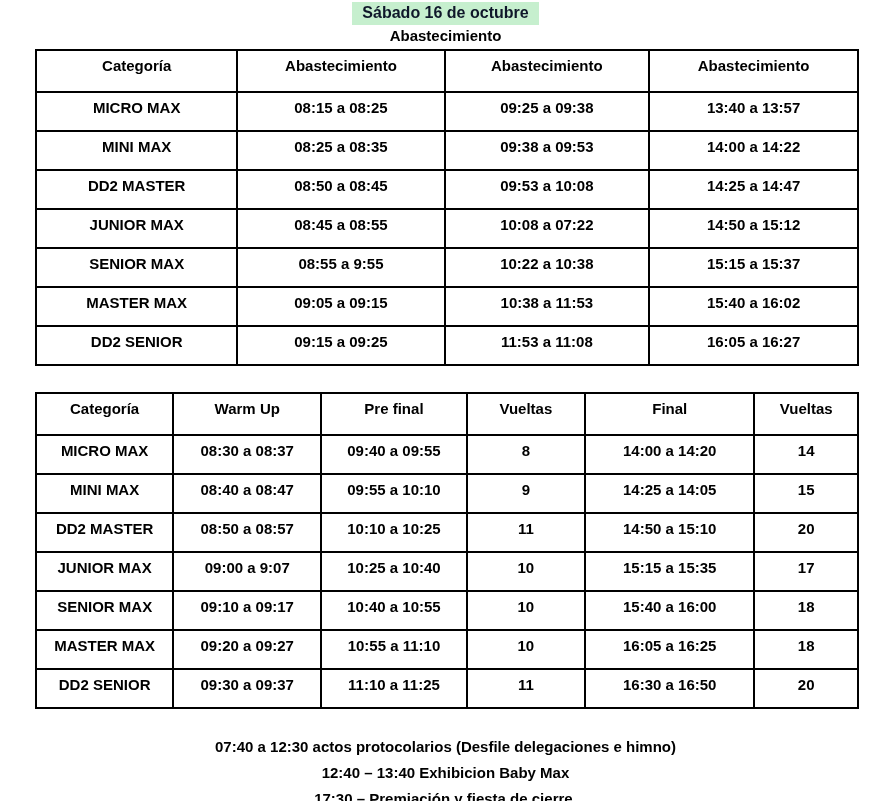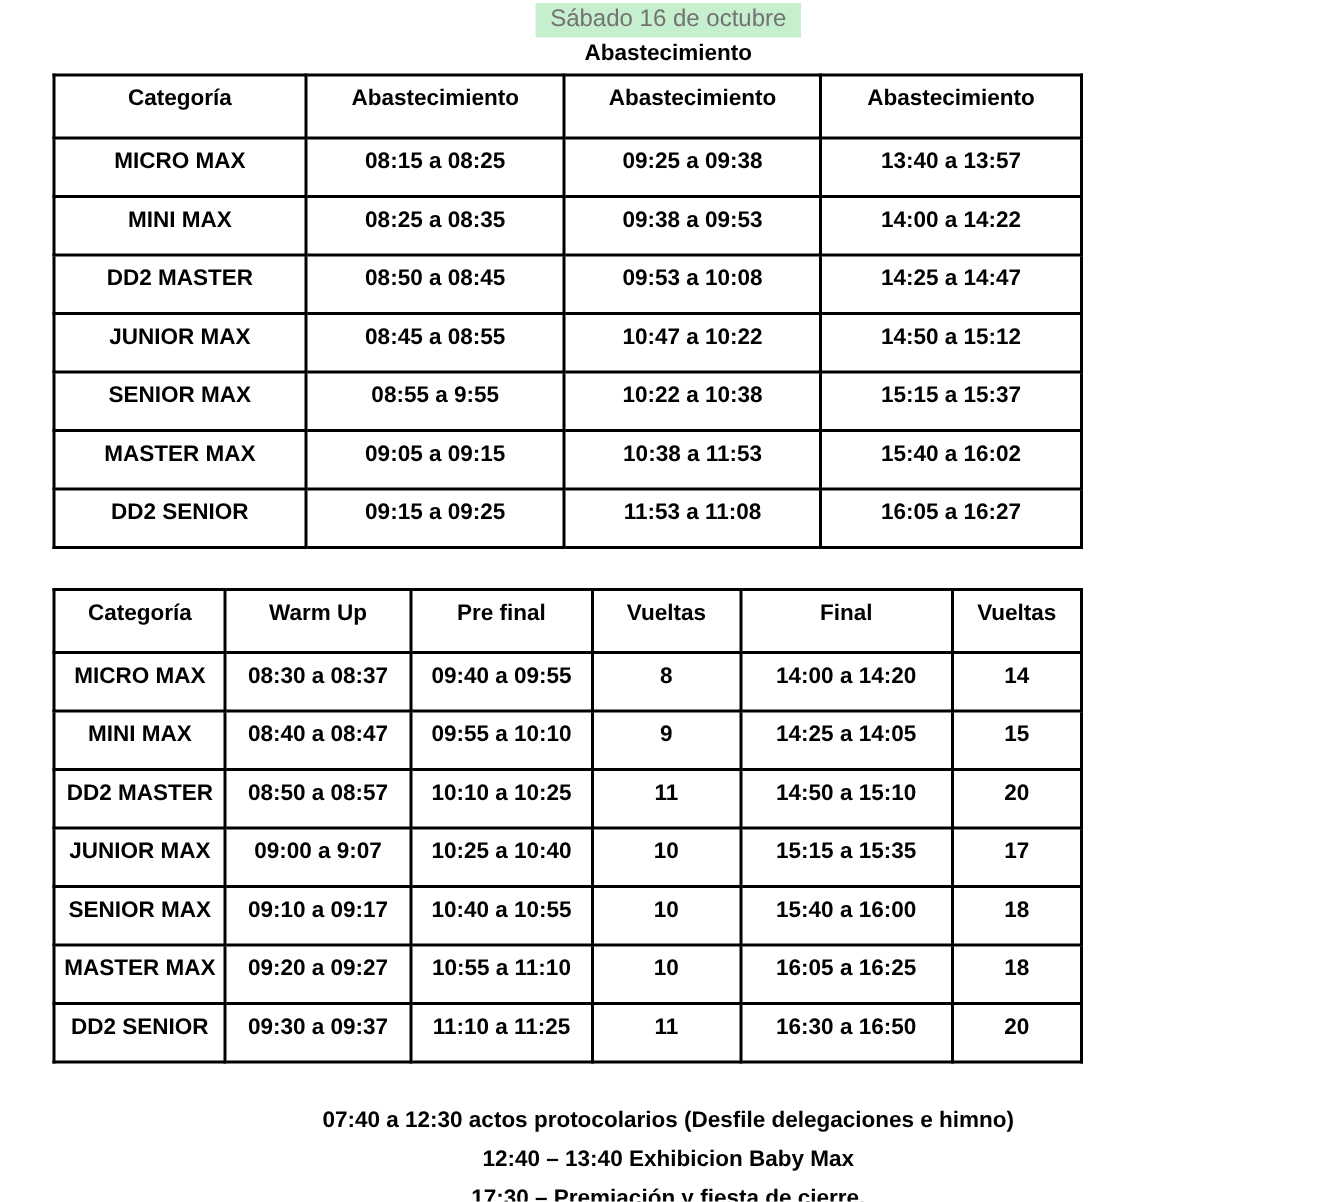--- a/index.html
+++ b/index.html
@@ -20,35 +20,35 @@
     box-sizing: border-box;
     padding: 2px 32px 0 35px;
   }
   .title-wrap {
     text-align: center;
     line-height: 1;
   }
   .highlight-title {
     display: inline-block;
     background: #c6efce;
-    color: #737373;
+    color: #0f172a;
     font-size: 16px;
-    font-weight: normal;
+    font-weight: bold;
     padding: 3px 10px 4px 10px;
   }
   .subtitle {
     text-align: center;
     font-size: 15px;
     font-weight: bold;
     margin: 2px 0 4px 0;
     line-height: 1.2;
   }
   table {
     border-collapse: collapse;
-    width: 687px;
+    width: 824px;
     table-layout: fixed;
   }
   table, th, td {
     border: 2px solid #000000;
   }
   th, td {
     font-size: 15px;
     font-weight: bold;
     text-align: center;
     vertical-align: top;
@@ -122,21 +122,21 @@
         </tr>
         <tr>
           <td>DD2 MASTER</td>
           <td>08:50 a 08:45</td>
           <td>09:53 a 10:08</td>
           <td>14:25 a 14:47</td>
         </tr>
         <tr>
           <td>JUNIOR MAX</td>
           <td>08:45 a 08:55</td>
-          <td>10:47 a 10:22</td>
+          <td>10:08 a 07:22</td>
           <td>14:50 a 15:12</td>
         </tr>
         <tr>
           <td>SENIOR MAX</td>
           <td>08:55 a 9:55</td>
           <td>10:22 a 10:38</td>
           <td>15:15 a 15:37</td>
         </tr>
         <tr>
           <td>MASTER MAX</td>

